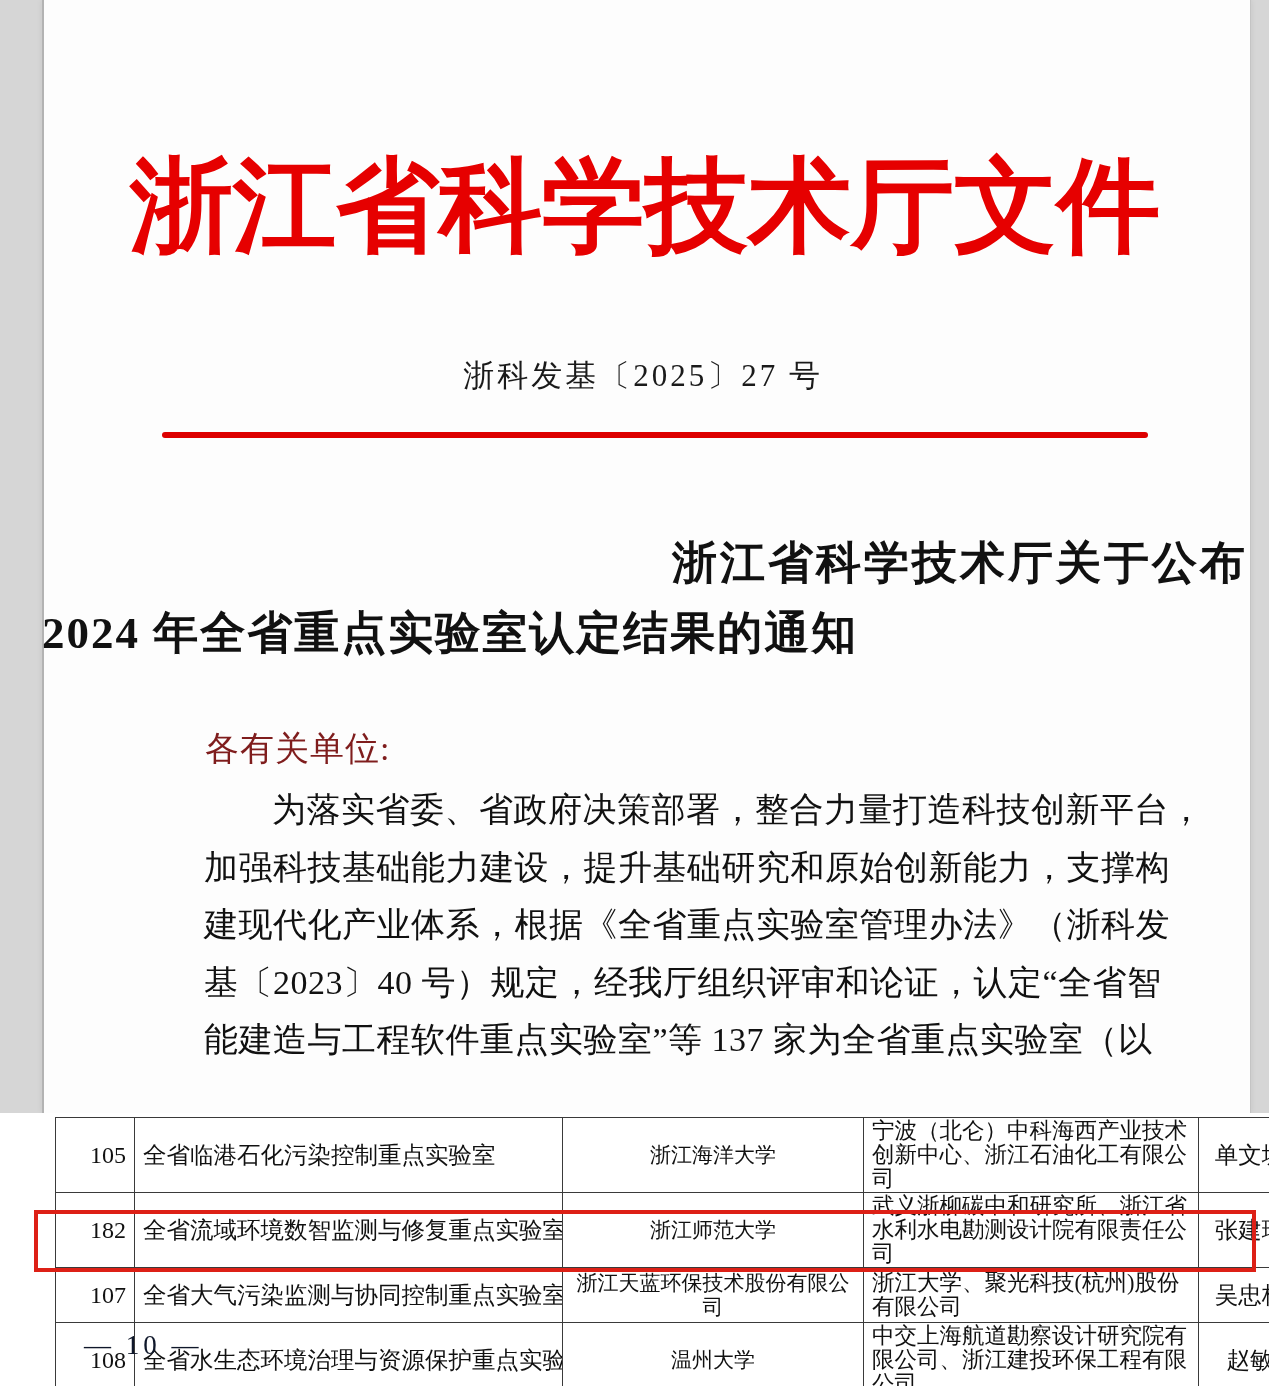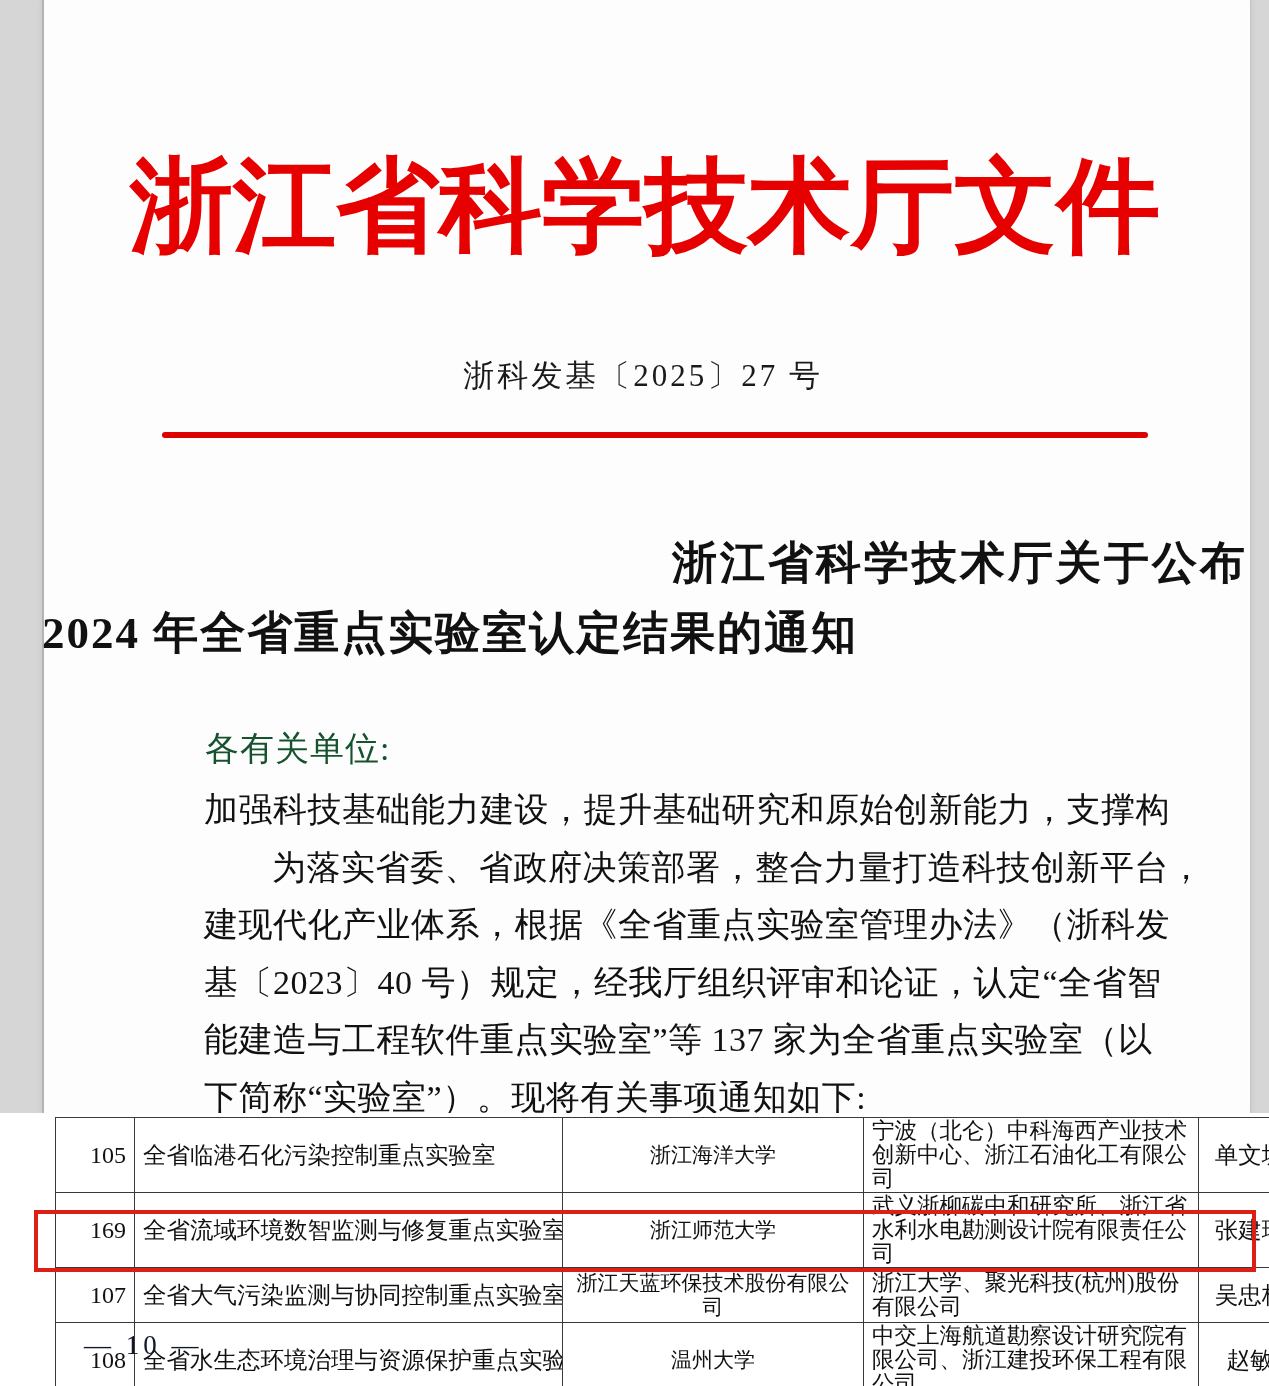--- a/index.html
+++ b/index.html
@@ -43,21 +43,21 @@
     font-size:45px;font-weight:bold;color:#111;letter-spacing:3px;white-space:nowrap;
   }
   .notice-title-2{
     position:absolute;left:42px;top:603px;width:1206px;
     font-size:45px;font-weight:bold;color:#111;letter-spacing:2px;white-space:nowrap;
   }
 
   
   .salutation{
     position:absolute;left:205px;top:726px;
-    font-size:34px;color:#14532d;letter-spacing:1px;white-space:nowrap;
+    font-size:34px;color:#7f1d1d;letter-spacing:1px;white-space:nowrap;
   }
   .body-para{
     position:absolute;left:204px;top:781px;width:940px;
     font-size:34px;color:#111;line-height:57.6px;letter-spacing:0.5px;
   }
   .body-para .line{white-space:nowrap;}
   .body-para .line.indent{padding-left:68px;}
 
   
   .table-region{position:absolute;left:0;top:1113px;width:1269px;height:273px;background:#ffffff;}
@@ -103,40 +103,39 @@
   <div class="doc-number">浙科发基〔2025〕27 号</div>
 
   <div class="red-rule"></div>
 
   <div class="notice-title-1">浙江省科学技术厅关于公布</div>
   <div class="notice-title-2">2024 年全省重点实验室认定结果的通知</div>
 
   <div class="salutation">各有关单位:</div>
 
   <div class="body-para">
+    <div class="line indent">为落实省委、省政府决策部署，整合力量打造科技创新平台，</div>
     <div class="line">加强科技基础能力建设，提升基础研究和原始创新能力，支撑构</div>
-    <div class="line indent">为落实省委、省政府决策部署，整合力量打造科技创新平台，</div>
     <div class="line">建现代化产业体系，根据《全省重点实验室管理办法》（浙科发</div>
     <div class="line">基〔2023〕40 号）规定，经我厅组织评审和论证，认定“全省智</div>
     <div class="line">能建造与工程软件重点实验室”等 137 家为全省重点实验室（以</div>
-    <div class="line">下简称“实验室”）。现将有关事项通知如下:</div>
   </div>
 
   <div class="table-region">
     <table class="results">
       <tbody>
         <tr>
           <td class="c-num">105</td>
           <td class="c-lab">全省临港石化污染控制重点实验室</td>
           <td class="c-host">浙江海洋大学</td>
           <td class="c-partners">宁波（北仑）中科海西产业技术创新中心、浙江石油化工有限公司</td>
           <td class="c-director">单文坡</td>
         </tr>
         <tr>
-          <td class="c-num">169</td>
+          <td class="c-num">182</td>
           <td class="c-lab">全省流域环境数智监测与修复重点实验室</td>
           <td class="c-host">浙江师范大学</td>
           <td class="c-partners">武义浙柳碳中和研究所、浙江省水利水电勘测设计院有限责任公司</td>
           <td class="c-director">张建珍</td>
         </tr>
         <tr>
           <td class="c-num">107</td>
           <td class="c-lab">全省大气污染监测与协同控制重点实验室</td>
           <td class="c-host">浙江天蓝环保技术股份有限公司</td>
           <td class="c-partners">浙江大学、聚光科技(杭州)股份有限公司</td>

